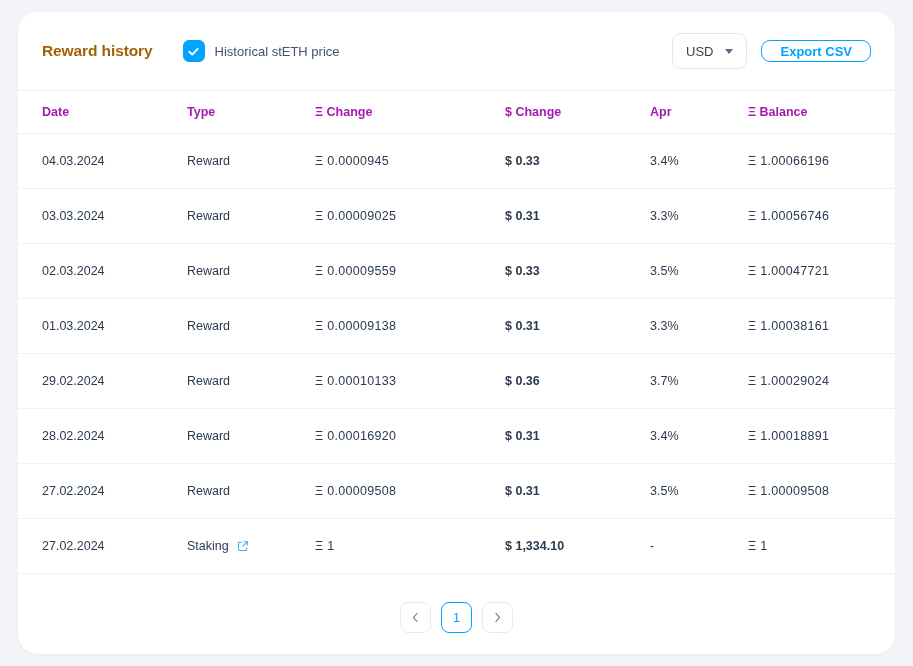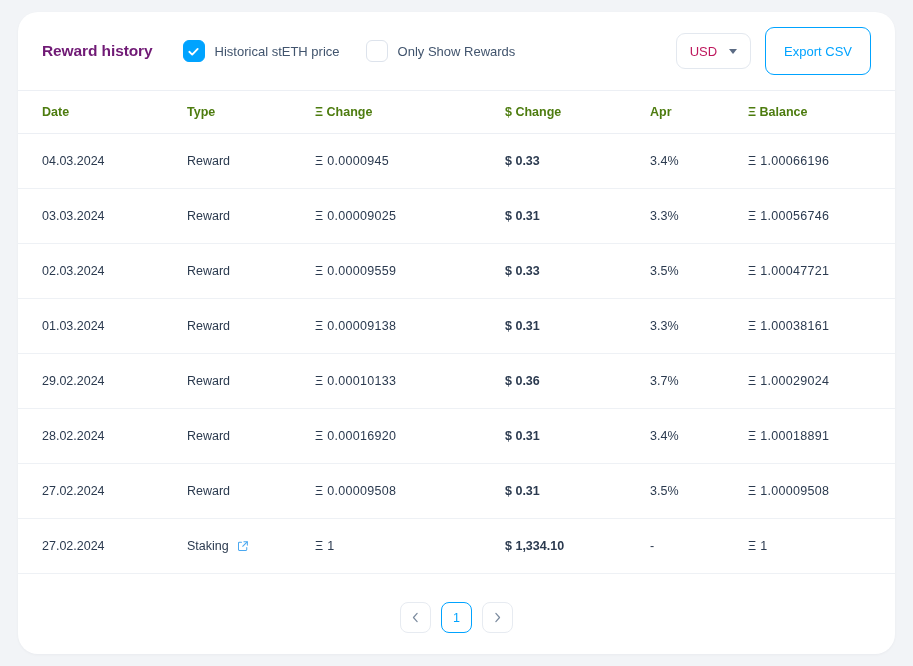--- a/index.html
+++ b/index.html
@@ -39,21 +39,21 @@
     display: flex;
     align-items: center;
     height: 78px;
     padding: 0 24px 0 24px;
     box-sizing: border-box;
   }
 
   .card-title {
     font-size: 15.5px;
     font-weight: bold;
-    color: #701a75;
+    color: #a16207;
     letter-spacing: -0.1px;
     white-space: nowrap;
   }
 
   .filters {
     display: flex;
     align-items: center;
     margin-left: 30px;
     gap: 26px;
   }
@@ -105,56 +105,57 @@
     height: 36px;
     padding: 0 13px;
     border: 1px solid #e3e8ef;
     border-radius: 9px;
     background: #fff;
     box-sizing: border-box;
     cursor: pointer;
   }
   .currency-label {
     font-size: 13px;
-    color: #be185d;
+    color: #404040;
   }
   .caret {
     width: 0; height: 0;
     border-left: 4px solid transparent;
     border-right: 4px solid transparent;
     border-top: 5px solid #5b6b84;
   }
 
   .export-btn {
     display: flex;
     align-items: center;
     justify-content: center;
-    height: 48px;
+    height: 22px;
     padding: 0 18px;
     border: 1px solid #00a3ff;
     border-radius: 9px;
     background: #fff;
     color: #00a3ff;
     font-size: 13px;
     font-family: "Liberation Sans", sans-serif;
     cursor: pointer;
     white-space: nowrap;
+    font-weight: bold;
   }
 
   
   .table {
     width: 100%;
     border-collapse: collapse;
     table-layout: fixed;
   }
   .table thead th {
     text-align: left;
     font-size: 12.5px;
     font-weight: bold;
-    color: #4d7c0f;
+    color: #a21caf;
     padding: 14px 0 14px 0;
     border-top: 1px solid #eceff4;
     border-bottom: 1px solid #eceff4;
     background: #fff;
     white-space: nowrap;
   }
   .table tbody td {
     font-size: 12.5px;
     color: #2b3a4f;
     padding: 20px 0 20px 0;
@@ -232,24 +233,20 @@
       <div class="filters">
         <div class="filter">
           <span class="checkbox checked">
             <svg width="13" height="13" viewBox="0 0 14 14" aria-hidden="true">
               <path d="M2.5 7.3 L5.6 10.3 L11.5 4.2" fill="none" stroke="#ffffff" stroke-width="2" stroke-linecap="round" stroke-linejoin="round"></path>
             </svg>
           </span>
           <span class="filter-label">Historical stETH price</span>
         </div>
 
-        <div class="filter">
-          <span class="checkbox unchecked"></span>
-          <span class="filter-label">Only Show Rewards</span>
-        </div>
       </div>
 
       <div class="header-right">
         <div class="currency-select">
           <span class="currency-label">USD</span>
           <span class="caret"></span>
         </div>
         <button class="export-btn">Export CSV</button>
       </div>
     </div>

